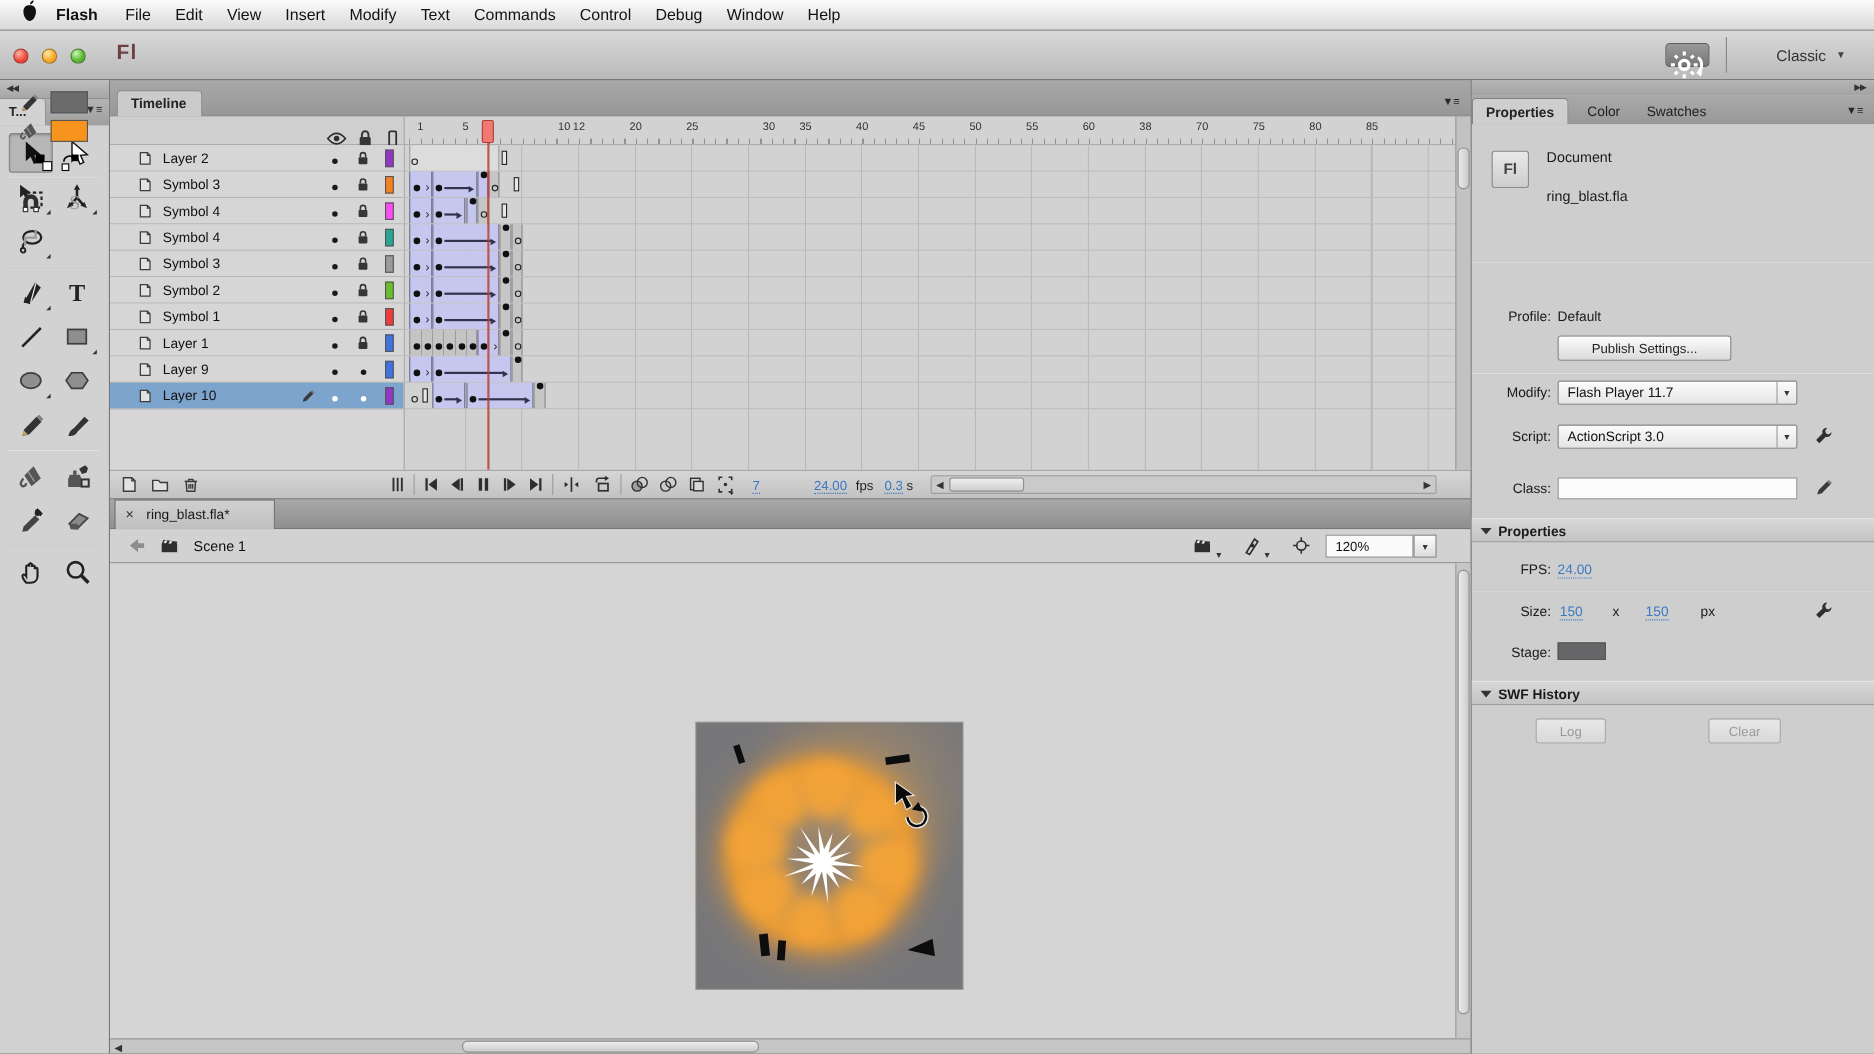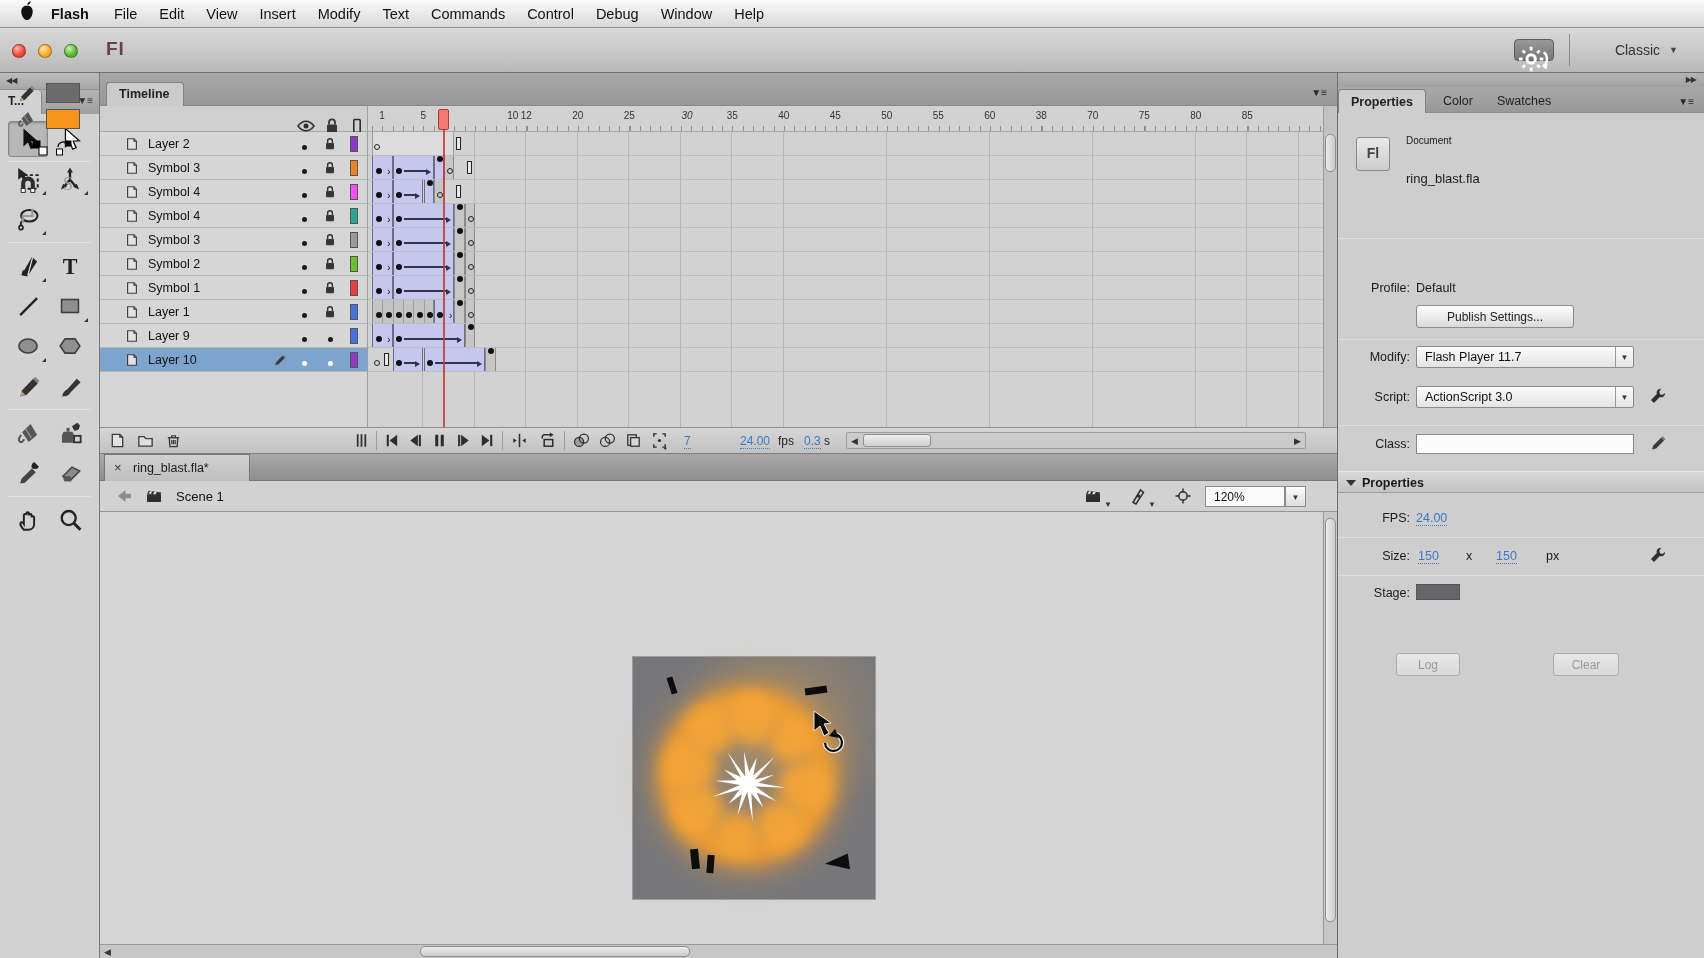--- a/index.html
+++ b/index.html
@@ -122,21 +122,21 @@
   .hthumb{position:absolute;left:320px;top:1px;width:270px;height:11px;background:linear-gradient(#ececec,#cccccc);border:1px solid #8f8f8f;border-radius:5px;}
   
   .rp-strip{position:absolute;left:0;top:0;width:100%;height:14px;background:linear-gradient(#b5b5b5,#a2a2a2);font-size:8px;color:#333;}
   .rp-collapse{position:absolute;right:8px;top:2px;letter-spacing:-1px;}
   .rp-tabs{position:absolute;left:0;top:14px;width:100%;height:26px;background:linear-gradient(#a9a9a9,#989898);border-bottom:1px solid #8a8a8a;}
   .rp-tab{position:absolute;top:2px;height:24px;font-size:12.5px;padding:5px 12px 0 12px;color:#222;}
   .rp-tab.active{background:#cecece;border:1px solid #818181;border-bottom:none;border-radius:4px 4px 0 0;font-weight:bold;}
   .rp-menu{position:absolute;right:10px;top:9px;font-size:10px;color:#2a2a2a;}
   .rp-content{position:absolute;left:0;top:40px;width:100%;bottom:0;background:#cecece;}
   .fl-btn{position:absolute;left:18px;top:24px;width:34px;height:34px;background:linear-gradient(#e9e9e9,#cdcdcd);border:1px solid #8a8a8a;border-radius:3px;font-size:14px;font-weight:bold;color:#444;text-align:center;padding-top:7px;}
-  .rp-doctype{position:absolute;left:68px;top:22px;font-size:10px;color:#1a1a1a;}
+  .rp-doctype{position:absolute;left:68px;top:22px;font-size:13px;color:#1a1a1a;}
   .rp-filename{position:absolute;left:68px;top:58px;font-size:13px;color:#1a1a1a;}
   .rp-div{position:absolute;left:0;width:100%;height:1px;background:#a8a8a8;border-bottom:1px solid #dedede;}
   .sec-head{position:absolute;left:0;width:100%;height:22px;background:linear-gradient(#d8d8d8,#c3c3c3);border-top:1px solid #e6e6e6;border-bottom:1px solid #9f9f9f;font-size:12.5px;font-weight:bold;color:#1a1a1a;padding:4px 0 0 24px;}
   .sec-tri{position:absolute;left:8px;top:8px;width:0;height:0;}
   .tri-down{border-left:5px solid transparent;border-right:5px solid transparent;border-top:6px solid #333;}
   .tri-right{border-top:5px solid transparent;border-bottom:5px solid transparent;border-left:6px solid #333;margin-top:-1px;}
   .rp-label{position:absolute;width:72px;text-align:right;font-size:12.5px;color:#1a1a1a;}
   .rp-value{position:absolute;left:78px;font-size:12.5px;color:#1a1a1a;}
   .rp-btn{position:absolute;height:23px;background:linear-gradient(#fdfdfd,#dadada);border:1px solid #8b8b8b;border-radius:3px;font-size:12px;color:#222;text-align:center;}
   .rp-btn.disabled{color:#9a9a9a;background:linear-gradient(#e8e8e8,#d8d8d8);border-color:#aaa;}
@@ -417,21 +417,21 @@
             </span>
         </div>
         <div class="tl-ruler" id="tl-ruler">
             <div class="ticks"></div>
             <span class="rl" style="left: 14.15px;">1</span>
             <span class="rl" style="left: 55.35px;">5</span>
             <span class="rl" style="left: 106.85px; margin-left: 28px;">10</span>
             <span class="rl" style="left: 158.35px;">12</span>
             <span class="rl" style="left: 209.85px;">20</span>
             <span class="rl" style="left: 261.35px;">25</span>
-            <span class="rl" style="left: 319px; font-style: italic;">30</span>
+            <span class="rl" style="left: 331px;">30</span>
             <span class="rl" style="left: 364.35px;">35</span>
             <span class="rl" style="left: 415.85px;">40</span>
             <span class="rl" style="left: 467.35px;">45</span>
             <span class="rl" style="left: 518.85px;">50</span>
             <span class="rl" style="left: 570.35px;">55</span>
             <span class="rl" style="left: 621.85px;">60</span>
             <span class="rl" style="left: 673.35px;">38</span>
             <span class="rl" style="left: 724.85px;">70</span>
             <span class="rl" style="left: 776.35px;">75</span>
             <span class="rl" style="left: 827.85px;">80</span>
@@ -949,19 +949,23 @@
         <span class="rp-value" style="left:128px;top:436px">x</span>
         <span class="hot2" style="left:158px;top:436px">150</span>
         <span class="rp-value" style="left:208px;top:436px">px</span>
         <span class="rp-icon" style="left:310px;top:432px"><svg viewBox="0 0 20 20" xmlns="http://www.w3.org/2000/svg">
               <path d="M13 2.8a4 4 0 0 0-4.2 5.3L3 13.9l3 3 5.8-5.8A4 4 0 0 0 17 6.9l-2.6 2.2-2.4-.9-.7-2.5z" fill="#2e2e2e"></path>
             </svg></span>
         <div class="rp-div" style="top:462px"></div>
         <span class="rp-label" style="left:0;top:473px">Stage:</span>
         <span class="stage-swatch" id="stage-swatch" style="top: 471px; background: rgb(102, 102, 105);"></span>
 
+        <div class="sec-head" style="top:506px">
+          <span class="sec-tri tri-down"></span>
+          <span>SWF History</span>
+        </div>
         <button class="rp-btn disabled" style="left:58px;top:540px;width:64px">Log</button>
         <button class="rp-btn disabled" style="left:215px;top:540px;width:66px">Clear</button>
 
       </div>
     </div>
   </div>
 </div>
 
 </body></html>

